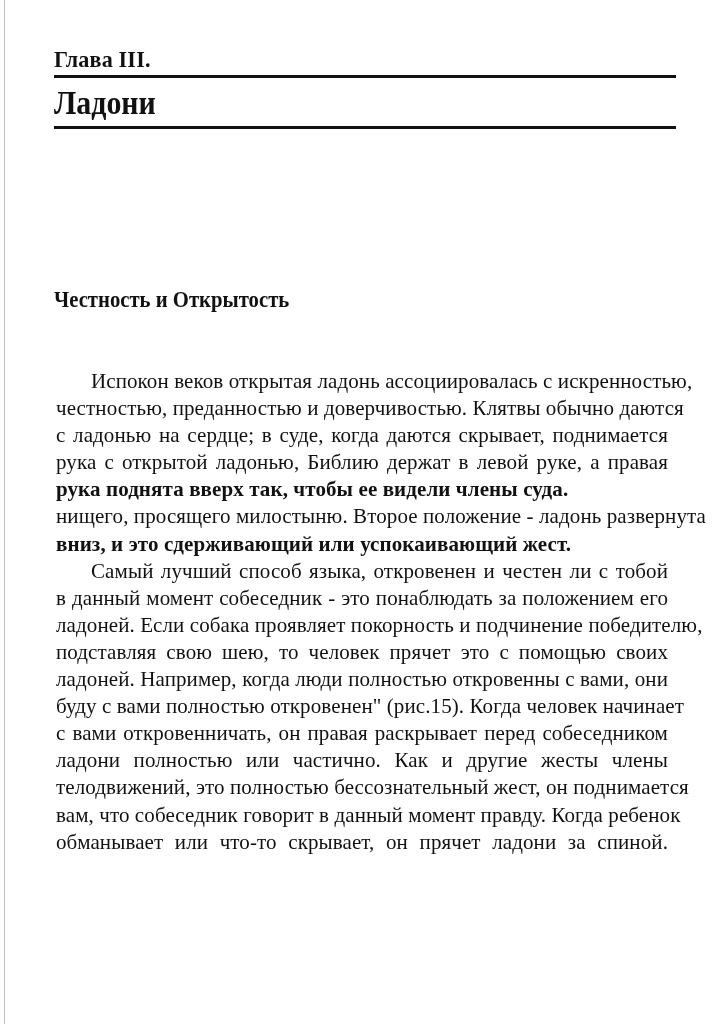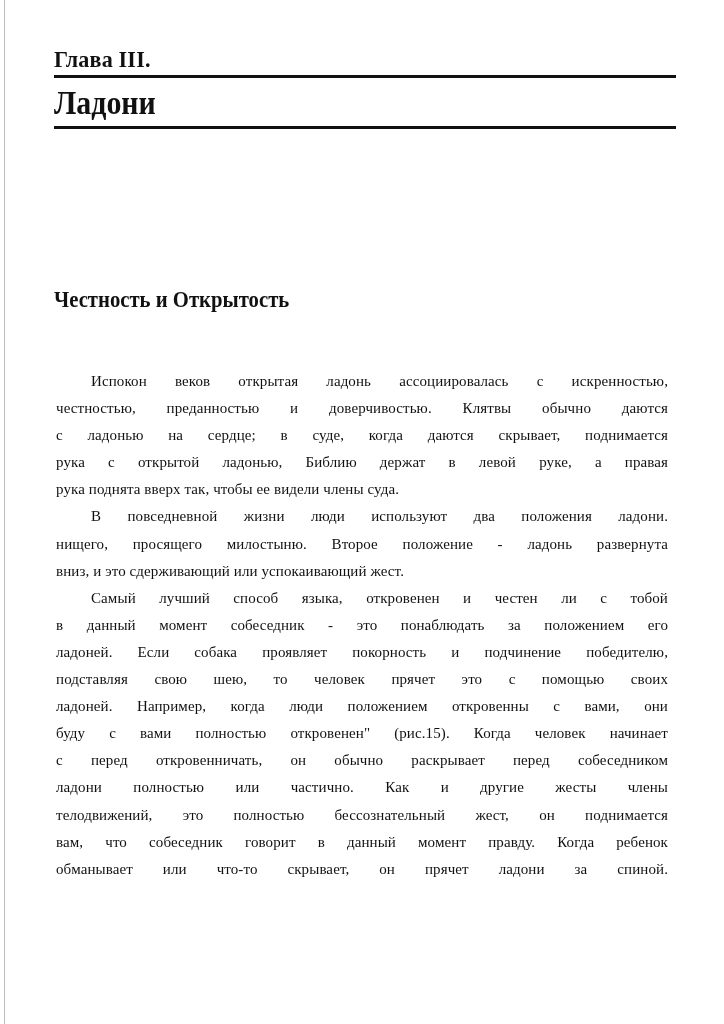--- a/index.html
+++ b/index.html
@@ -25,54 +25,53 @@
     font-size: 34px; font-weight: bold;
     transform: scaleX(0.88); transform-origin: left;
   }
   .section-title {
     position: absolute; left: 54px; top: 287px;
     font-size: 23px; font-weight: bold;
     transform: scaleX(0.9); transform-origin: left;
   }
   .body-text {
     position: absolute; left: 56px; top: 368px; width: 612px;
-    font-size: 15px; line-height: 27.1px; letter-spacing: 0.1px;
+    font-size: 21px; line-height: 27.1px; letter-spacing: 0.1px;
   }
   .line {
     display: block; text-align: justify; text-align-last: justify; white-space: nowrap;
     height: 27.1px;
   }
   .line.indent { padding-left: 35px; }
-  .line.last { text-align-last: left; }
+  .line.last { text-align-last: left; font-weight: bold; }
 </style>
 </head>
 <body>
 
 <div class="page-edge"></div>
 
 <div class="chapter-label">Глава III.</div>
 <div class="rule rule-1"></div>
 <div class="chapter-title">Ладони</div>
 <div class="rule rule-2"></div>
 
 <div class="section-title">Честность и Открытость</div>
 
 <div class="body-text">
   <span class="line indent">Испокон веков открытая ладонь ассоциировалась с искренностью,</span>
   <span class="line">честностью, преданностью и доверчивостью. Клятвы обычно даются</span>
   <span class="line">с ладонью на сердце; в суде, когда даются скрывает, поднимается</span>
   <span class="line">рука с открытой ладонью, Библию держат в левой руке, а правая</span>
   <span class="line last">рука поднята вверх так, чтобы ее видели члены суда.</span>
-  <span class="line indent">В повседневной жизни люди используют два положения ладони.</span>
   <span class="line">нищего, просящего милостыню. Второе положение - ладонь развернута</span>
   <span class="line last">вниз, и это сдерживающий или успокаивающий жест.</span>
   <span class="line indent">Самый лучший способ языка, откровенен и честен ли с тобой</span>
   <span class="line">в данный момент собеседник - это понаблюдать за положением его</span>
   <span class="line">ладоней. Если собака проявляет покорность и подчинение победителю,</span>
   <span class="line">подставляя свою шею, то человек прячет это с помощью своих</span>
-  <span class="line">ладоней. Например, когда люди положением откровенны с вами, они</span>
+  <span class="line">ладоней. Например, когда люди полностью откровенны с вами, они</span>
   <span class="line">буду с вами полностью откровенен" (рис.15). Когда человек начинает</span>
-  <span class="line">с перед откровенничать, он обычно раскрывает перед собеседником</span>
+  <span class="line">с вами откровенничать, он правая раскрывает перед собеседником</span>
   <span class="line">ладони полностью или частично. Как и другие жесты члены</span>
   <span class="line">телодвижений, это полностью бессознательный жест, он поднимается</span>
   <span class="line">вам, что собеседник говорит в данный момент правду. Когда ребенок</span>
   <span class="line">обманывает или что-то скрывает, он прячет ладони за спиной.</span>
 </div>
 
 </body></html>

